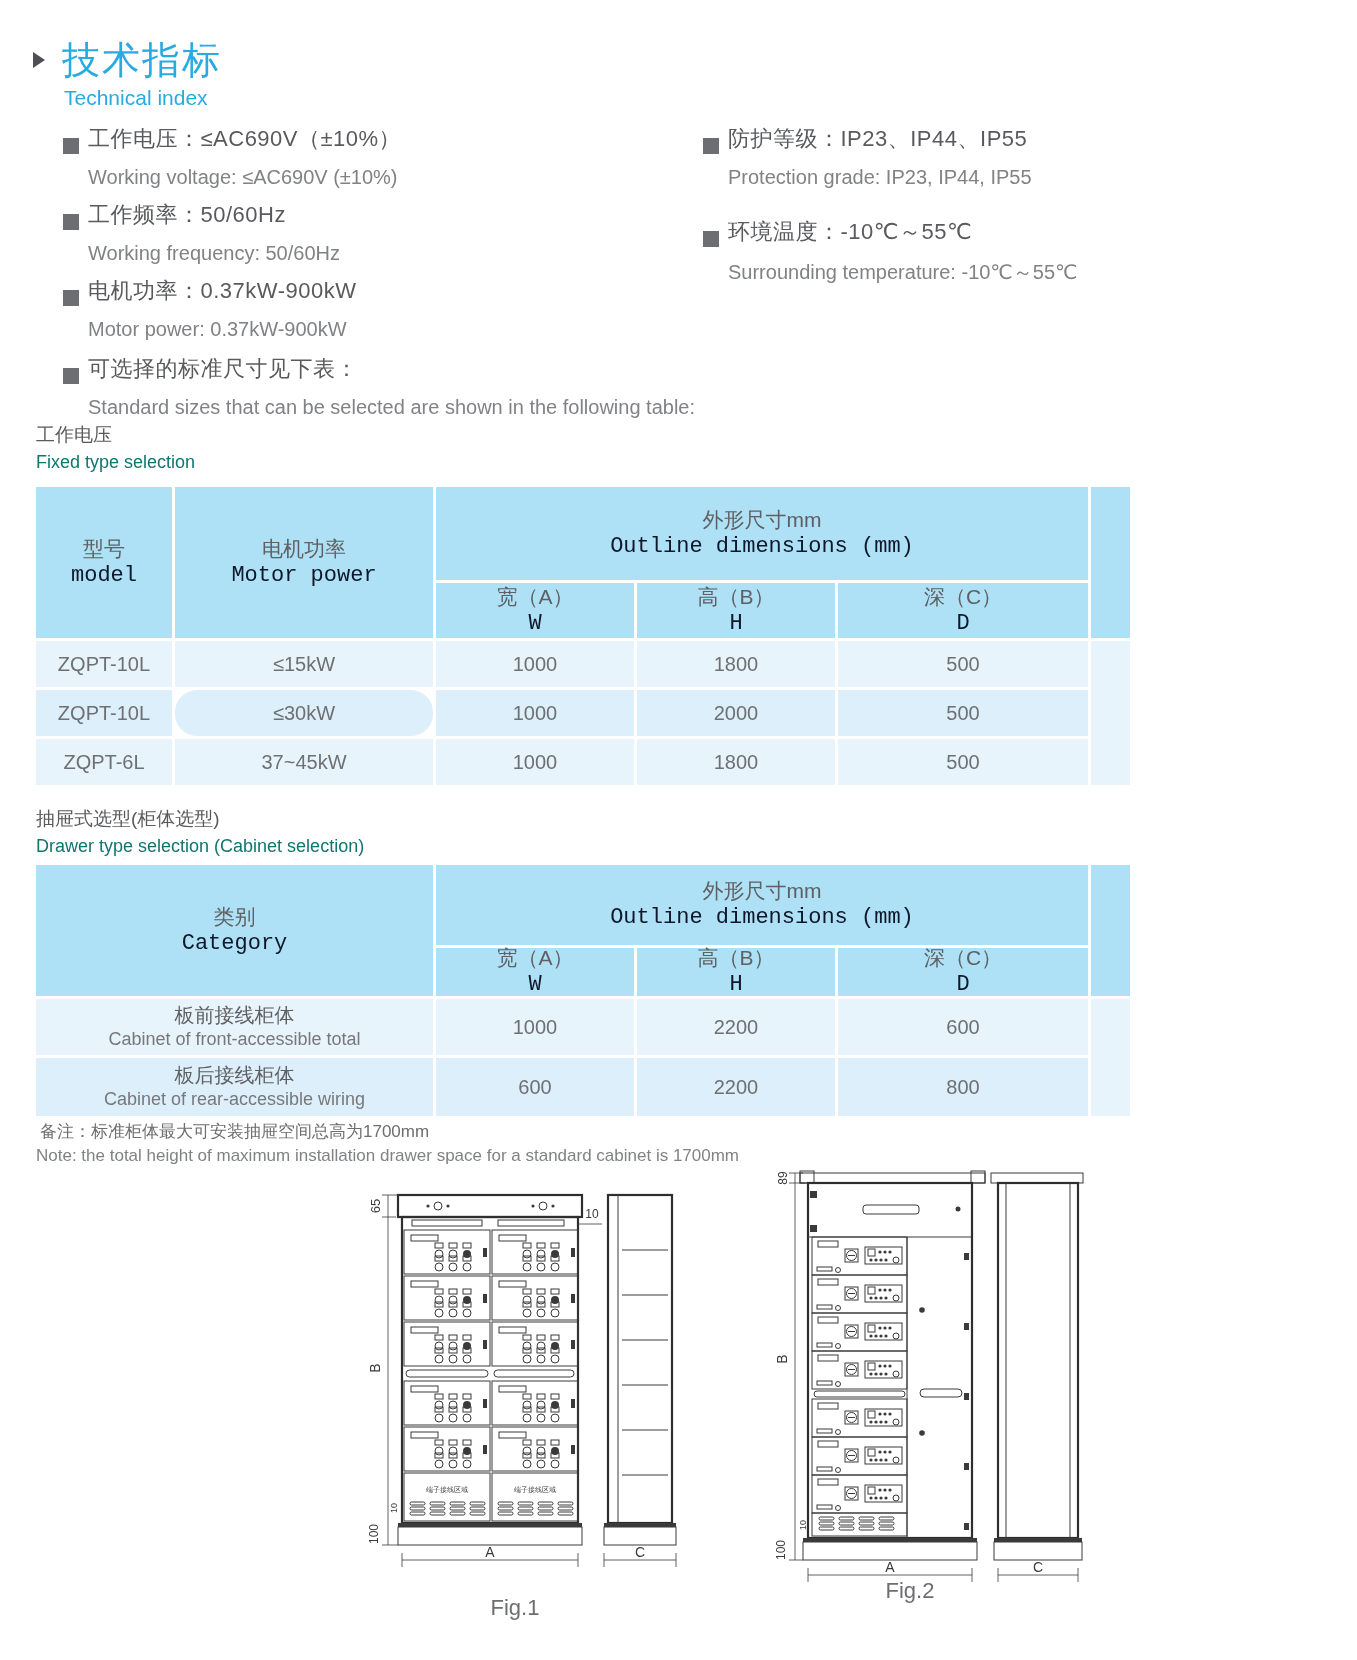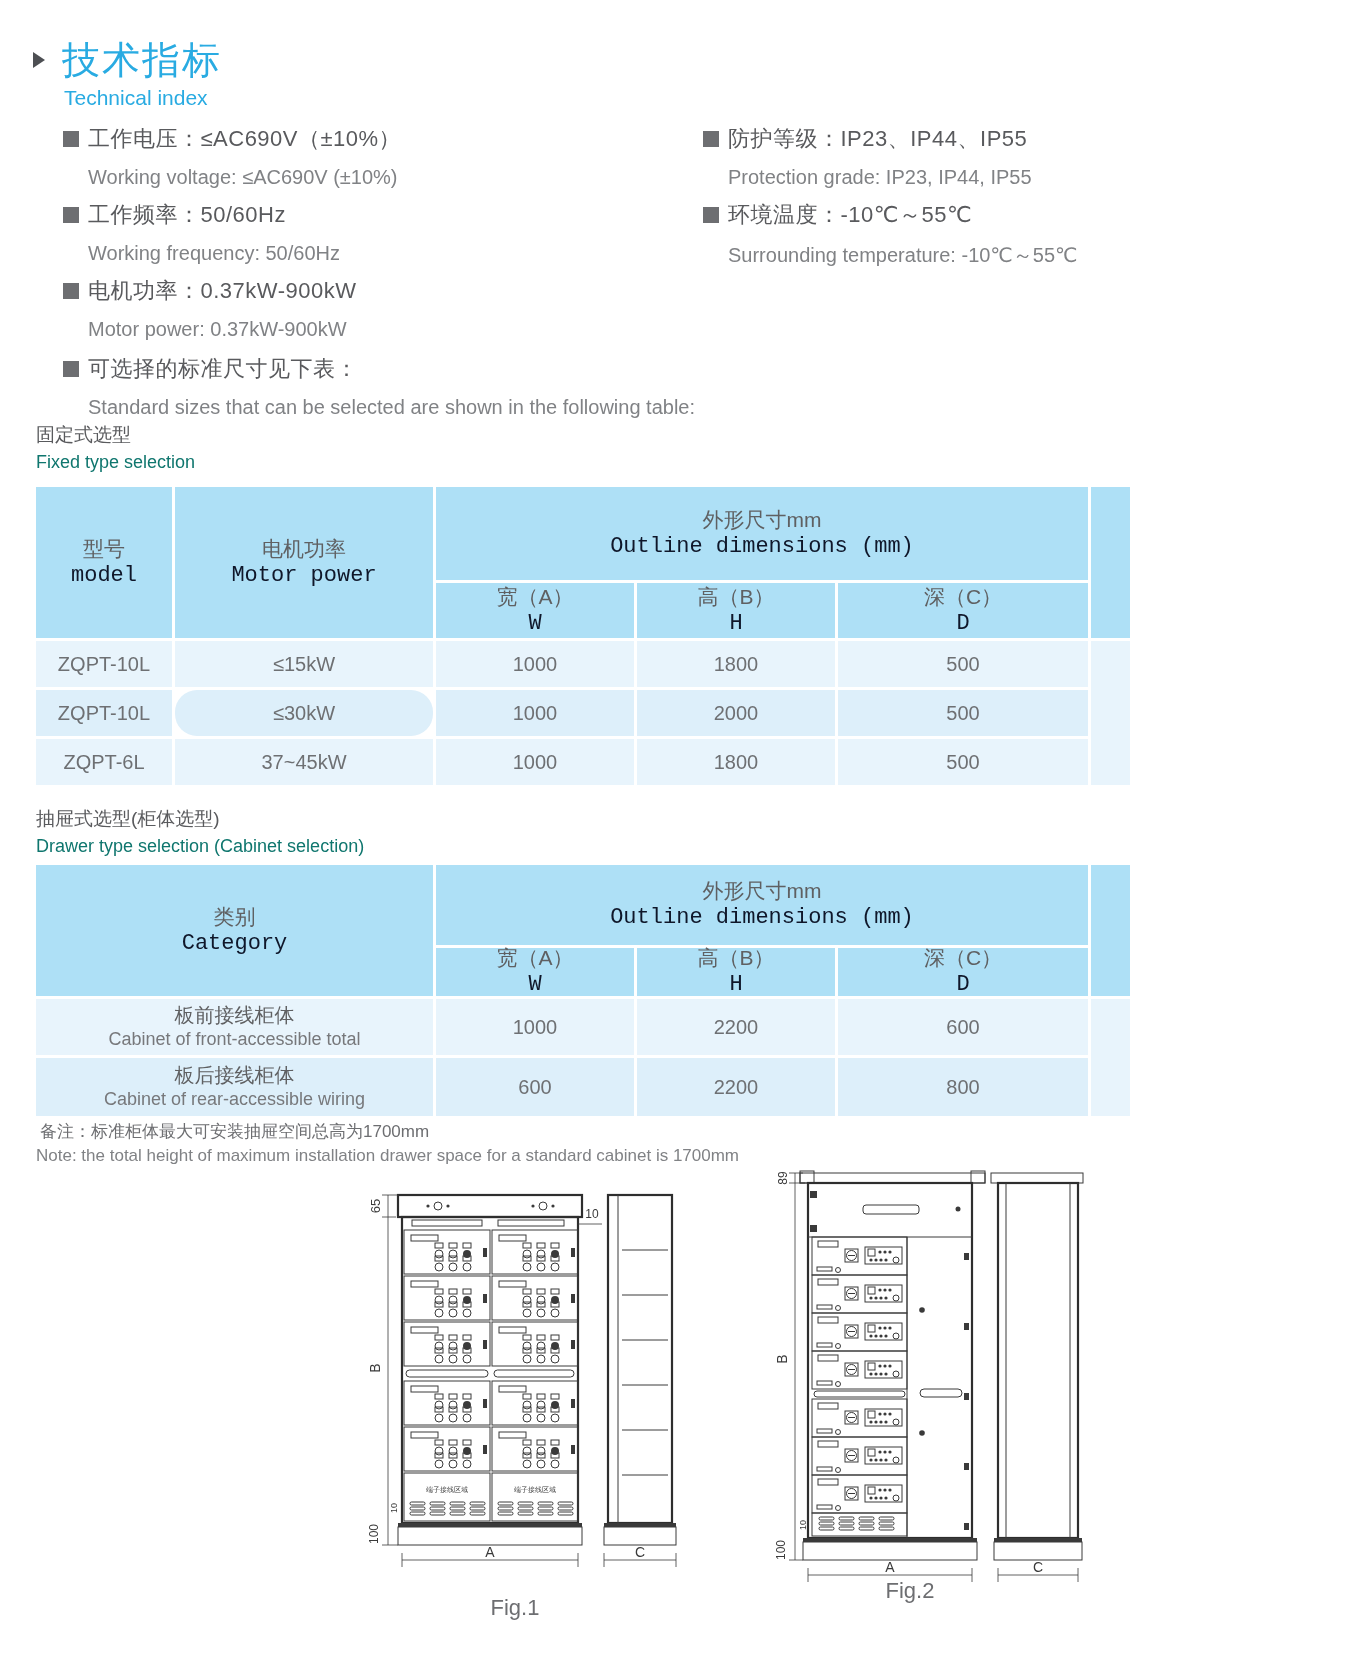--- a/index.html
+++ b/index.html
@@ -7,21 +7,21 @@
   #page{position:relative;width:1130px;height:1660px;background:#fff;overflow:hidden;}
   .abs{position:absolute;}
 
   
   .tri{width:0;height:0;border-left:12px solid #4d4f53;border-top:8px solid transparent;border-bottom:8px solid transparent;}
   .title-cn{font-size:38px;color:#29abe2;letter-spacing:2px;}
   .title-en{font-size:21px;color:#29abe2;}
 
   
   .spec{color:#58595b;}
-  .spec .row1{display:flex;align-items:center;}
+  .spec .row1{display:flex;align-items:flex-end;}
   .spec .sq{width:16px;height:16px;background:#6d6e71;margin-right:9px;flex:0 0 auto;}
   .spec .cn{font-size:22px;color:#595a5d;letter-spacing:0.5px;}
   .spec .en{font-size:20px;color:#808285;margin-left:25px;margin-top:12px;}
 
   .sec-cn{font-size:19px;color:#595a5d;}
   .sec-en{font-size:18px;color:#0f766e;}
 
   
   .grid{display:grid;gap:3px;background:#fff;}
   .cell{display:flex;flex-direction:column;align-items:center;justify-content:center;text-align:center;line-height:1.3;}
@@ -83,29 +83,29 @@
     <div class="en">Standard sizes that can be selected are shown in the following table:</div>
   </div>
 
   <div class="abs spec" style="left:703px;top:124px;width:620px;">
     <div class="row1">
         <span class="sq"></span>
         <span class="cn">防护等级：IP23、IP44、IP55</span>
       </div>
     <div class="en">Protection grade: IP23, IP44, IP55</div>
   </div>
-  <div class="abs spec" style="left:703px;top:200px;width:620px;">
+  <div class="abs spec" style="left:703px;top:217px;width:620px;">
     <div class="row1">
         <span class="sq"></span>
         <span class="cn">环境温度：-10℃～55℃</span>
       </div>
     <div class="en">Surrounding temperature: -10℃～55℃</div>
   </div>
 
-  <div class="abs sec-cn" style="left:36px;top:422px;">固定式选型</div>
+  <div class="abs sec-cn" style="left:36px;top:422px;">工作电压</div>
   <div class="abs sec-en" style="left:36px;top:452px;">Fixed type selection</div>
 
   <div class="abs grid" style="left:36px;top:487px;grid-template-columns:136px 258px 198px 198px 250px 223px;grid-template-rows:93px 55px 46px 46px 46px;">
     <div class="cell th" style="grid-row:1/3;grid-column:2;">
       <span class="cn">电机功率</span>
       <span class="en">Motor power</span>
     </div>
     <div class="cell th" style="grid-row:1/3;grid-column:1;">
       <span class="cn">型号</span>
       <span class="en">model</span>

